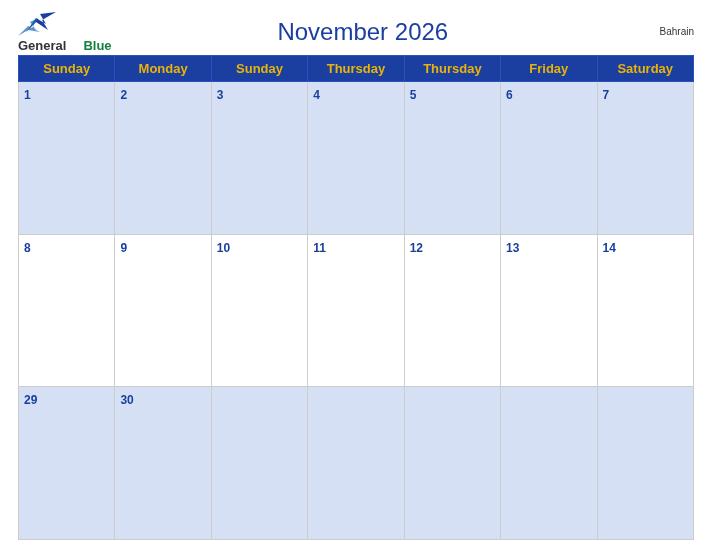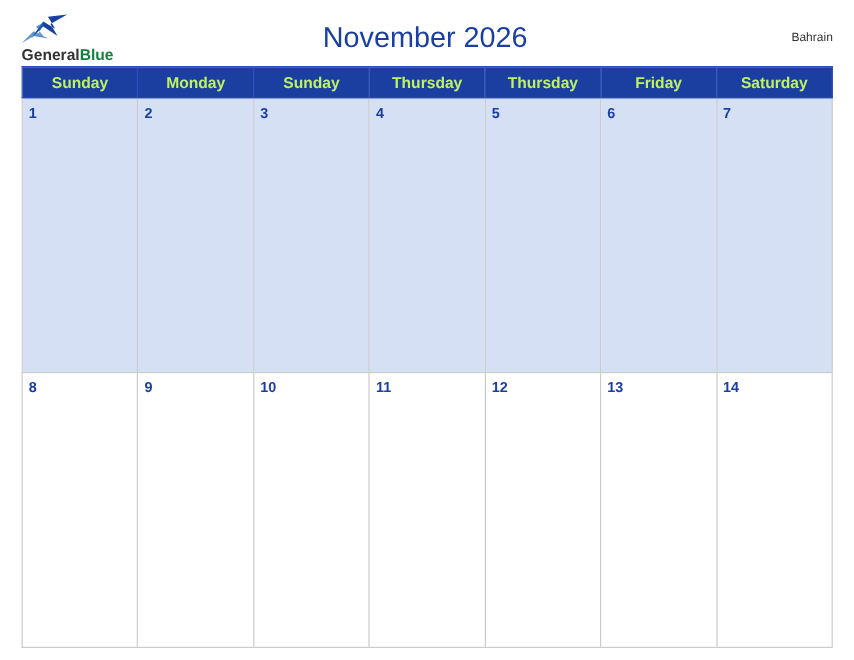--- a/index.html
+++ b/index.html
@@ -52,21 +52,21 @@
       min-width: 80px;
       text-align: right;
     }
     .calendar {
       width: 100%;
       border-collapse: collapse;
       flex: 1;
     }
     .calendar thead tr th {
       background-color: #1a3fa0;
-      color: #bef264;
+      color: #eab308;
       font-size: 13px;
       font-weight: bold;
       text-align: center;
       padding: 5px 2px;
       border: 1px solid #2a4fc0;
     }
     .calendar tbody tr td {
       border: 1px solid #ccc;
       vertical-align: top;
       width: calc(100% / 7);
@@ -87,21 +87,21 @@
   </style>
 </head>
 <body>
 
 <div class="top-bar">
   <div class="logo">
     <svg class="logo-bird" viewBox="0 0 38 28">
       <polygon points="8,22 18,8 28,14 22,4 38,2 24,10 30,20 18,12" fill="#1a3fa0"></polygon>
       <polygon points="0,26 10,16 18,20 12,12 20,8 14,18 22,22 10,20" fill="#1a6ab0" opacity="0.7"></polygon>
     </svg>
-    <div style="display:flex;flex-direction:row;gap:0px;">
+    <div style="display:flex;flex-direction:row;gap:17px;">
       <span class="logo-text-general">General</span>
       <span class="logo-text-blue">Blue</span>
     </div>
   </div>
   <div class="header-title">November 2026</div>
   <div class="country-label">Bahrain</div>
 </div>
 
 <table class="calendar">
   <thead>
@@ -127,14 +127,23 @@
       </tr>
       <tr>
         <td><span class="day-num">8</span></td>
         <td><span class="day-num">9</span></td>
         <td><span class="day-num">10</span></td>
         <td><span class="day-num">11</span></td>
         <td><span class="day-num">12</span></td>
         <td><span class="day-num">13</span></td>
         <td><span class="day-num">14</span></td>
       </tr>
+      <tr>
+        <td><span class="day-num">29</span></td>
+        <td><span class="day-num">30</span></td>
+        <td></td>
+        <td></td>
+        <td></td>
+        <td></td>
+        <td></td>
+      </tr>
     </tbody>
 </table>
 
 </body></html>

